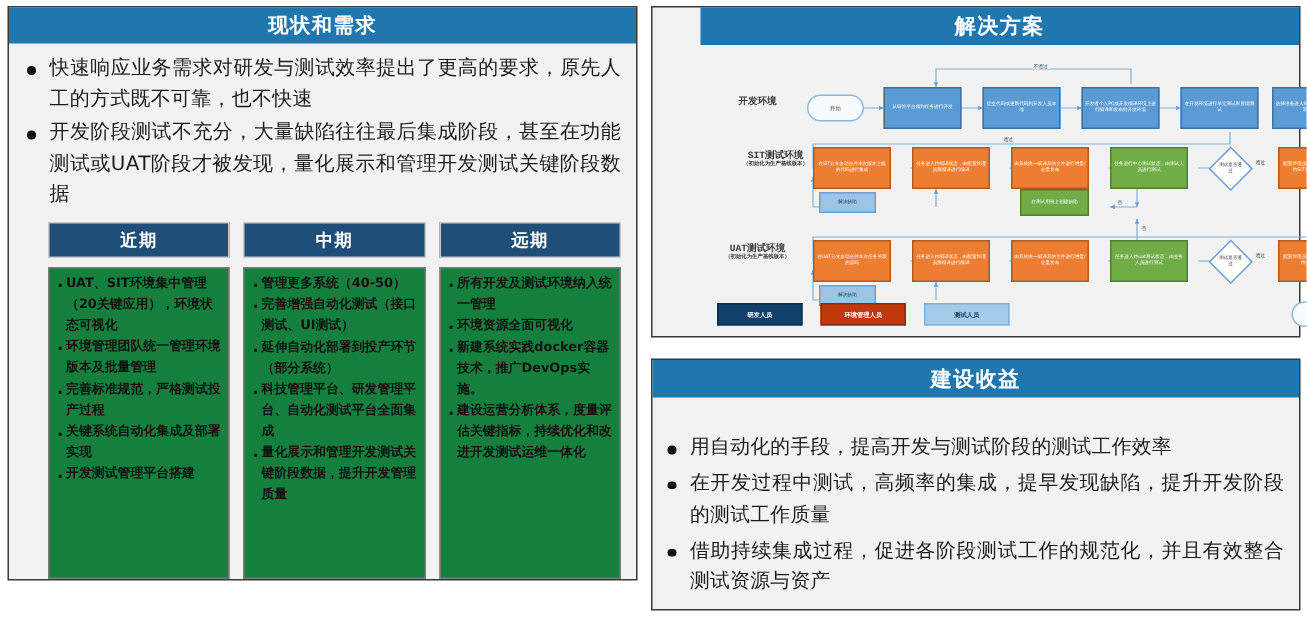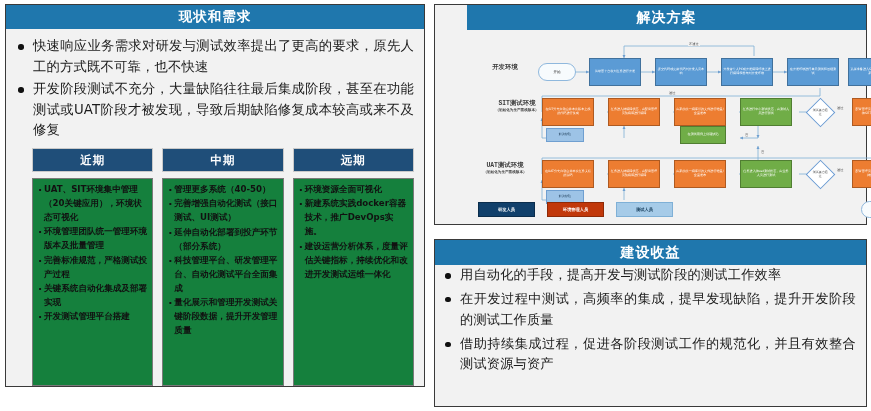--- a/index.html
+++ b/index.html
@@ -158,38 +158,38 @@
     width:57px;height:15px;
     display:flex;align-items:center;justify-content:center;
     font-size:4.2px;font-weight:bold;color:#ffffff;
     box-sizing:border-box;
   }
   .lg-navy{background:#11406b;border:1px solid #0b2d4c;}
   .lg-rust{background:#c1380a;border:1px solid #8e2a07;}
   .lg-sky{background:#a6cbe8;border:1px solid #7fb0d6;color:#143a58;}
 
   
-  #benefit-panel{left:434px;top:239px;width:433px;height:168px;}
+  #benefit-panel{left:434px;top:239px;width:433px;height:168px;gap:24px;}
   #benefit-panel .panel-head{height:25px;font-size:14px;}
   #benefit-panel .panel-body{padding:0 10px 4px 8px;}
   #benefit-panel .bullets li{font-size:13.2px;line-height:1.58;margin-bottom:3px;}
   #benefit-panel .bullets li:before{top:8px;}
 </style>
 </head>
 <body>
 
 <div class="stage">
 
   <section class="panel" id="left-panel">
     <div class="panel-head">现状和需求</div>
     <div class="panel-body">
 
       <ul class="bullets">
         <li>快速响应业务需求对研发与测试效率提出了更高的要求，原先人工的方式既不可靠，也不快速</li>
-        <li>开发阶段测试不充分，大量缺陷往往最后集成阶段，甚至在功能测试或UAT阶段才被发现，导致后期缺陷修复成本较高或来不及修复</li>
+        <li>开发阶段测试不充分，大量缺陷往往最后集成阶段，甚至在功能测试或UAT阶段才被发现，量化展示和管理开发测试关键阶段数据</li>
       </ul>
 
       <div class="cols">
 
         <div class="col">
           <div class="col-head">近期</div>
           <div class="col-box">
             <ul class="col-list">
               <li>UAT、SIT环境集中管理（20关键应用），环境状态可视化</li>
               <li>环境管理团队统一管理环境版本及批量管理</li>
@@ -210,20 +210,21 @@
               <li>科技管理平台、研发管理平台、自动化测试平台全面集成</li>
               <li>量化展示和管理开发测试关键阶段数据，提升开发管理质量</li>
             </ul>
           </div>
         </div>
 
         <div class="col">
           <div class="col-head">远期</div>
           <div class="col-box">
             <ul class="col-list">
+              <li>所有开发及测试环境纳入统一管理</li>
               <li>环境资源全面可视化</li>
               <li>新建系统实践docker容器技术，推广DevOps实施。</li>
               <li>建设运营分析体系，度量评估关键指标，持续优化和改进开发测试运维一体化</li>
             </ul>
           </div>
         </div>
 
       </div>
     </div>
   </section>

